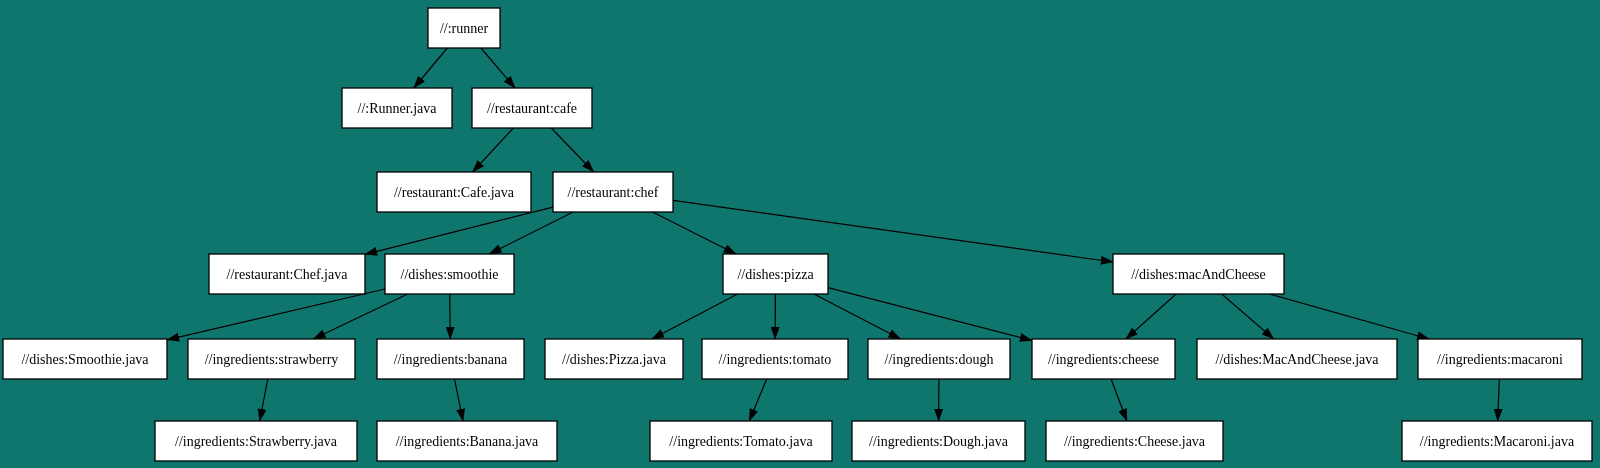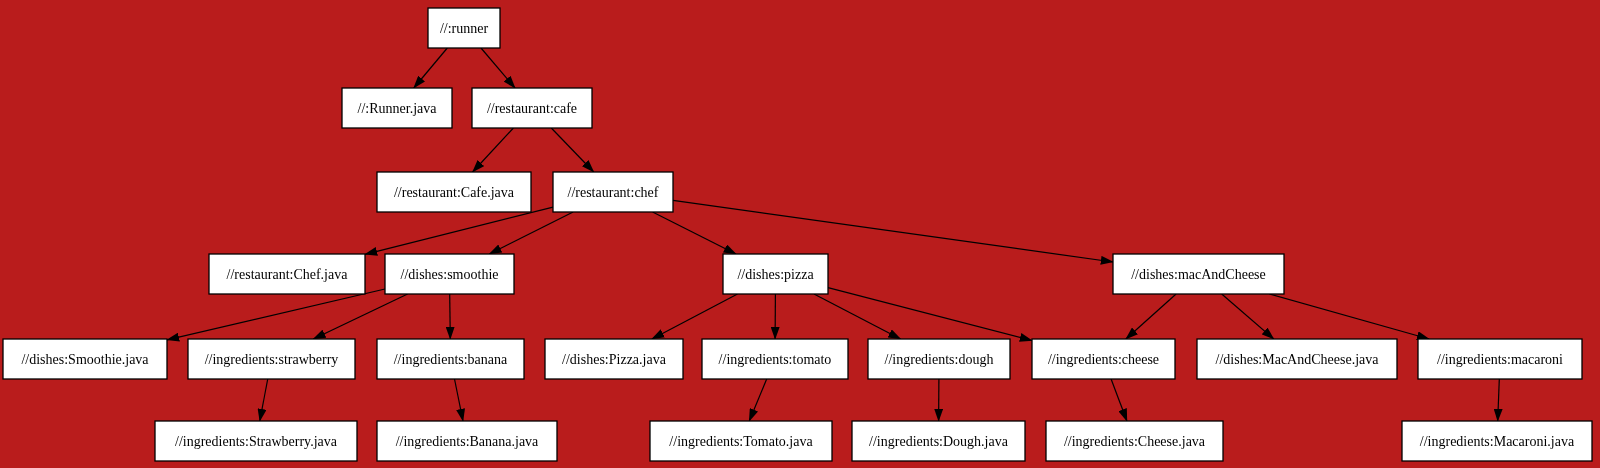--- a/index.html
+++ b/index.html
@@ -8,21 +8,21 @@
     background: #ffffff;
     width: 1600px;
     height: 468px;
     overflow: hidden;
     font-family: "Liberation Serif", serif;
   }
   .canvas-wrap {
     position: relative;
     width: 1600px;
     height: 468px;
-    background: #b91c1c;
+    background: #0f766e;
   }
   svg { display: block; }
   .graph-node rect {
     fill: #ffffff;
     stroke: #000000;
     stroke-width: 1.3px;
   }
   .graph-node text {
     fill: #000000;
     font-family: "Liberation Serif", serif;

